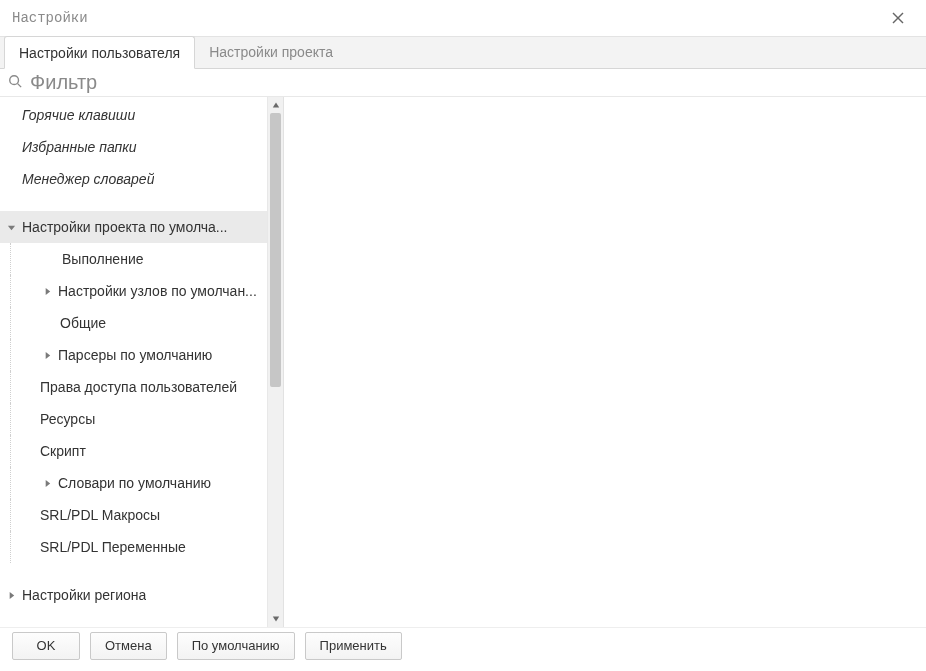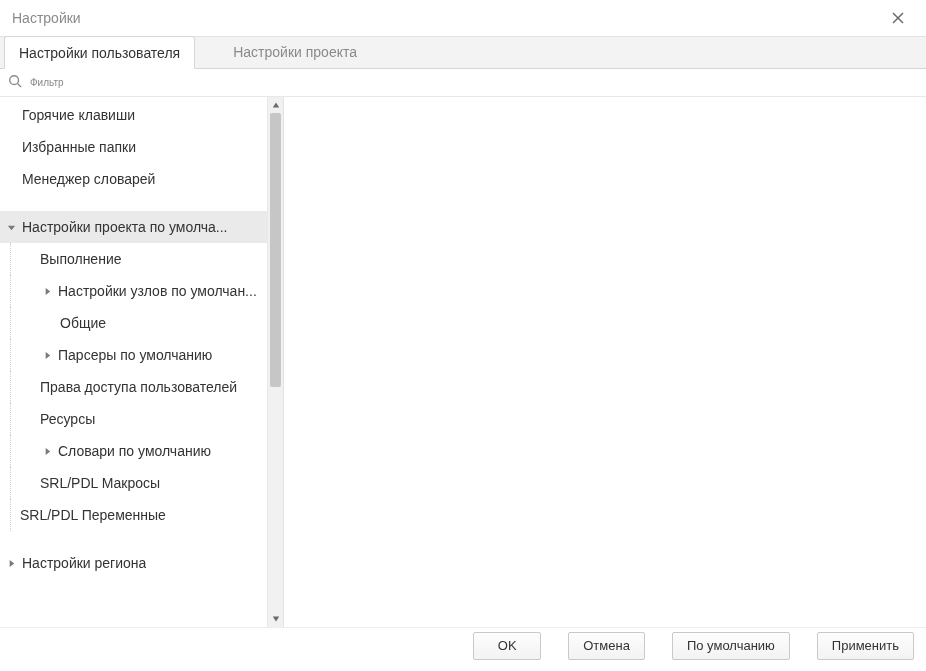--- a/index.html
+++ b/index.html
@@ -16,38 +16,38 @@
     height: 36px;
     display: flex;
     align-items: center;
     padding: 0 12px;
     background: #fff;
   }
   .titlebar .title {
     color: #8a8a8a;
     font-size: 14px;
     flex: 1;
+    font-family: Liberation Mono, monospace;
   }
   .titlebar .close {
     width: 32px; height: 32px;
     display: flex; align-items: center; justify-content: center;
     color: #666;
     font-size: 16px;
   }
   .titlebar .close svg { width: 12px; height: 12px; stroke: #666; stroke-width: 1.4; }
 
   .tabbar {
     height: 33px;
     display: flex;
     align-items: flex-end;
     background: #f3f3f3;
     border-top: 1px solid #e3e3e3;
     border-bottom: 1px solid #d6d6d6;
     padding-left: 4px;
-    gap: 24px;
   }
   .tab {
     height: 33px;
     display: flex; align-items: center;
     padding: 0 14px;
     color: #8a8a8a;
     font-size: 14px;
     cursor: default;
     position: relative;
   }
@@ -68,21 +68,21 @@
     padding: 0 8px;
     gap: 6px;
     border-bottom: 1px solid #e8e8e8;
   }
   .filterbar .icon-search svg {
     width: 14px; height: 14px; stroke: #8a8a8a; stroke-width: 1.6; fill: none;
   }
   .filterbar input {
     border: none; outline: none;
     color: #8a8a8a;
-    font-size: 10px;
+    font-size: 20px;
     width: 200px;
     background: transparent;
   }
   .filterbar input::placeholder { color: #8a8a8a; }
 
   .body {
     display: flex;
     height: calc(671px - 36px - 33px - 28px - 44px);
   }
 
@@ -122,21 +122,21 @@
   .toggle svg { width: 9px; height: 9px; fill: #7a7a7a; }
   .lvl0 { padding-left: 8px; }
   .lvl0.has-toggle { padding-left: 4px; margin-top: 16px; }
   .lvl1 { padding-left: 40px; position: relative; }
   .lvl1::before {
     content: "";
     position: absolute;
     left: 10px; top: 0; bottom: 0;
     border-left: 1px dotted #cfcfcf;
   }
-  .lvl0-lead { padding-left: 22px; }
+  .lvl0-lead { padding-left: 22px; font-style: italic; }
 
   .side-scroll {
     width: 16px;
     background: #f1f1f1;
     display: flex;
     flex-direction: column;
     align-items: center;
     border-left: 1px solid #e8e8e8;
   }
   .side-scroll .arrow {
@@ -160,22 +160,22 @@
 
   .main {
     flex: 1;
     background: #fff;
   }
 
   .footer {
     height: 36px;
     display: flex;
     align-items: center;
-    justify-content: flex-end;
-    gap: 27px;
+    justify-content: flex-start;
+    gap: 10px;
     padding: 0 12px;
     background: #fff;
     border-top: 1px solid #eee;
   }
   .btn {
     min-width: 68px;
     height: 28px;
     padding: 0 14px;
     border: 1px solid #c9c9c9;
     background: linear-gradient(#fdfdfd, #f3f3f3);
@@ -234,21 +234,21 @@
 
       <div class="tree-row lvl0 has-toggle selected">
         <span class="toggle">
           <svg viewBox="0 0 10 10">
               <polygon points="1,3 9,3 5,8"></polygon>
             </svg>
         </span>
         <span class="label">Настройки проекта по умолча...</span>
       </div>
 
-      <div class="tree-row lvl1" style="padding-left:40px">
+      <div class="tree-row lvl1" style="padding-left:62px">
         <span class="label">Выполнение</span>
       </div>
       <div class="tree-row lvl1">
         <span class="toggle">
           <svg viewBox="0 0 10 10">
               <polygon points="3,1 8,5 3,9"></polygon>
             </svg>
         </span>
         <span class="label">Настройки узлов по умолчан...</span>
       </div>
@@ -262,32 +262,35 @@
             </svg>
         </span>
         <span class="label">Парсеры по умолчанию</span>
       </div>
       <div class="tree-row lvl1" style="padding-left:40px">
         <span class="label">Права доступа пользователей</span>
       </div>
       <div class="tree-row lvl1" style="padding-left:40px">
         <span class="label">Ресурсы</span>
       </div>
+      <div class="tree-row lvl1" style="padding-left:40px">
+        <span class="label">Скрипт</span>
+      </div>
       <div class="tree-row lvl1">
         <span class="toggle">
           <svg viewBox="0 0 10 10">
               <polygon points="3,1 8,5 3,9"></polygon>
             </svg>
         </span>
         <span class="label">Словари по умолчанию</span>
       </div>
       <div class="tree-row lvl1" style="padding-left:40px">
         <span class="label">SRL/PDL Макросы</span>
       </div>
-      <div class="tree-row lvl1" style="padding-left:20px">
+      <div class="tree-row lvl1" style="padding-left:40px">
         <span class="label">SRL/PDL Переменные</span>
       </div>
 
       <div class="tree-row lvl0 has-toggle">
         <span class="toggle">
           <svg viewBox="0 0 10 10">
               <polygon points="3,1 8,5 3,9"></polygon>
             </svg>
         </span>
         <span class="label">Настройки региона</span>

